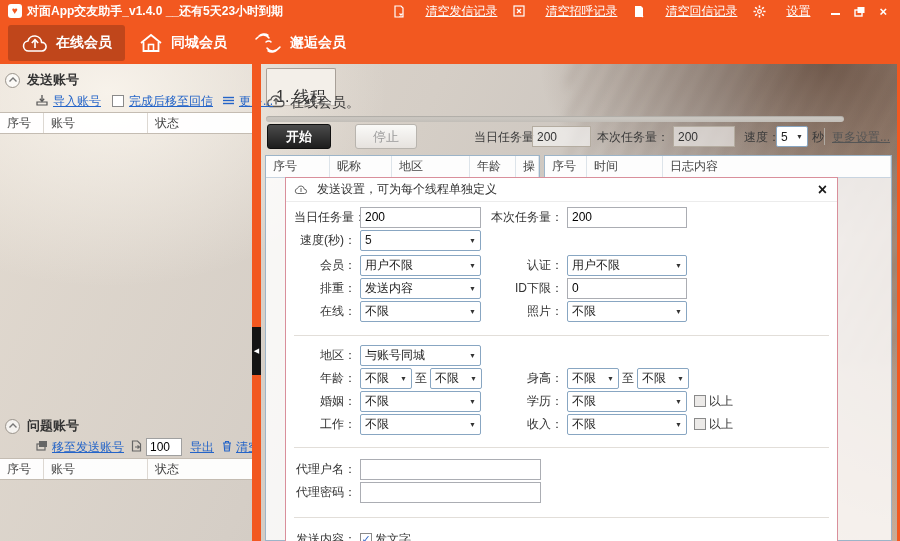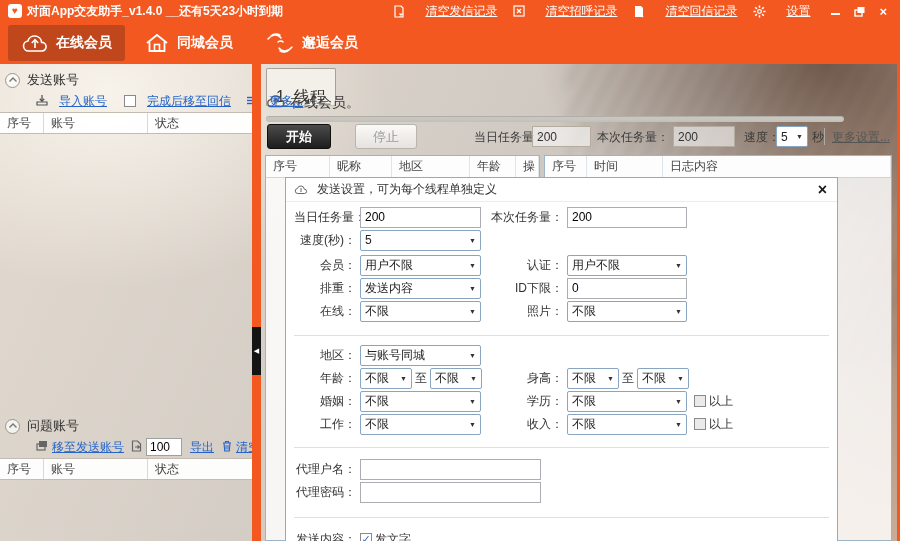--- a/index.html
+++ b/index.html
@@ -20,21 +20,21 @@
   #titlebar .title { color:#fff; font-size:12px; font-weight:bold; margin-left:5px; white-space:nowrap; }
   #titlebar .tb-actions { margin-left:auto; display:flex; align-items:center; gap:16px; }
   .tb-action { display:flex; align-items:center; gap:20px; cursor:pointer; }
   .tb-action svg { display:block; }
   .tb-action .lbl { color:#fff; font-size:12px; text-decoration:underline; white-space:nowrap; }
   .win-btns { display:flex; align-items:center; gap:13px; margin-left:20px; margin-right:2px; }
   .win-btn { color:#fff; font-weight:bold; font-size:13px; line-height:1; cursor:pointer; display:flex; align-items:center; }
   
   #nav {
     position:absolute; left:0; top:22px; width:100%; height:42px;
-    background:#f25820; display:flex; align-items:center; padding-left:8px; gap:6px;text-align:right;
+    background:#f25820; display:flex; align-items:center; padding-left:8px; text-align:right;
   }
   .nav-tab { display:flex; align-items:center; gap:7px; height:36px; padding:0 13px; color:#fff; font-size:14px; font-weight:bold; border-radius:3px; cursor:pointer; white-space:nowrap; }
   .nav-tab.active { background:#c0461b; }
   .nav-tab svg { display:block; }
   
   #body {
     position:absolute; left:0; top:64px; width:897px; height:477px; overflow:hidden;
     background:
       radial-gradient(ellipse 420px 260px at 92% 0%, rgba(82,55,40,0.70), rgba(82,55,40,0) 68%),
       radial-gradient(ellipse 300px 420px at 101% 42%, rgba(125,85,60,0.50), rgba(125,85,60,0) 70%),
@@ -42,21 +42,21 @@
       radial-gradient(ellipse 430px 300px at 12% 6%, rgba(249,244,236,0.95), rgba(249,244,236,0) 65%),
       linear-gradient(115deg, #e2dad0 0%, #d5cec6 40%, #c9c3bd 65%, #c8b5a5 100%);
   }
   .hair { position:absolute; right:-30px; top:-20px; width:360px; height:320px; z-index:0;
     background: repeating-linear-gradient(118deg, rgba(55,35,26,0.28) 0 5px, rgba(0,0,0,0) 5px 17px);
     filter: blur(5px); opacity:.5; pointer-events:none; }
   
   #sidebar { position:absolute; left:0; top:0; width:252px; height:477px; z-index:2; }
   .panel-head { display:flex; align-items:center; gap:7px; padding:6px 0 0 5px; height:26px; }
   .collapse-btn { width:15px; height:15px; border-radius:50%; border:1px solid #9a948c; background:rgba(255,255,255,0.7); display:flex; align-items:center; justify-content:center; cursor:pointer; }
-  .panel-title { font-size:13px; font-weight:normal; color:#333; }
+  .panel-title { font-size:13px; font-weight:bold; color:#333; }
   .panel-links { display:flex; align-items:center; height:22px; font-size:12px; }
   .link { color:#2464c8; text-decoration:underline; cursor:pointer; white-space:nowrap; }
   .cb { width:12px; height:12px; background:#fff; border:1px solid #8a8a8a; display:inline-flex; align-items:center; justify-content:center; cursor:pointer; flex:none; }
   .cb .check { display:none; color:#2f63c4; font-size:11px; font-weight:bold; line-height:1; }
   .cb.checked .check { display:block; }
   .cb.gray { background:#eceae8; }
   .thead { display:flex; align-items:center; height:22px; background:rgba(255,255,255,0.95); border-top:1px solid #c4bcb2; border-bottom:1px solid #c4bcb2; font-size:12px; color:#444; }
   .th { padding-left:7px; border-right:1px solid #ddd8d2; height:100%; display:flex; align-items:center; }
   .th:last-child { border-right:none; flex:1; }
   .num-input { width:36px; height:18px; border:1px solid #a0a0a0; font-size:12px; padding:0 3px; background:#fff; font-family:inherit; }
@@ -217,21 +217,21 @@
 
       <div>
         <div class="panel-head">
           <span class="collapse-btn">
             <svg width="10" height="8" viewBox="0 0 10 8">
                 <polyline points="1.5,5.5 5,2 8.5,5.5" fill="none" stroke="#777" stroke-width="1.4"></polyline>
               </svg>
           </span>
           <span class="panel-title">发送账号</span>
         </div>
-        <div class="panel-links" style="padding-left:36px; gap:11px;align-items:center;">
+        <div class="panel-links" style="padding-left:36px; gap:5px;align-items:center;">
           <span>
             <svg width="12" height="12" viewBox="0 0 12 12">
                 <path d="M1 8h10v3H1z" fill="none" stroke="#555" stroke-width="1.2"></path>
                 <line x1="6" y1="1" x2="6" y2="7" stroke="#555" stroke-width="1.3"></line>
                 <polyline points="3.8,4.8 6,7.2 8.2,4.8" fill="none" stroke="#555" stroke-width="1.3"></polyline>
               </svg>
           </span>
           <span class="link">导入账号</span>
           <span class="cb" style="margin-left:6px;"></span>
           <span class="link">完成后移至回信</span>

